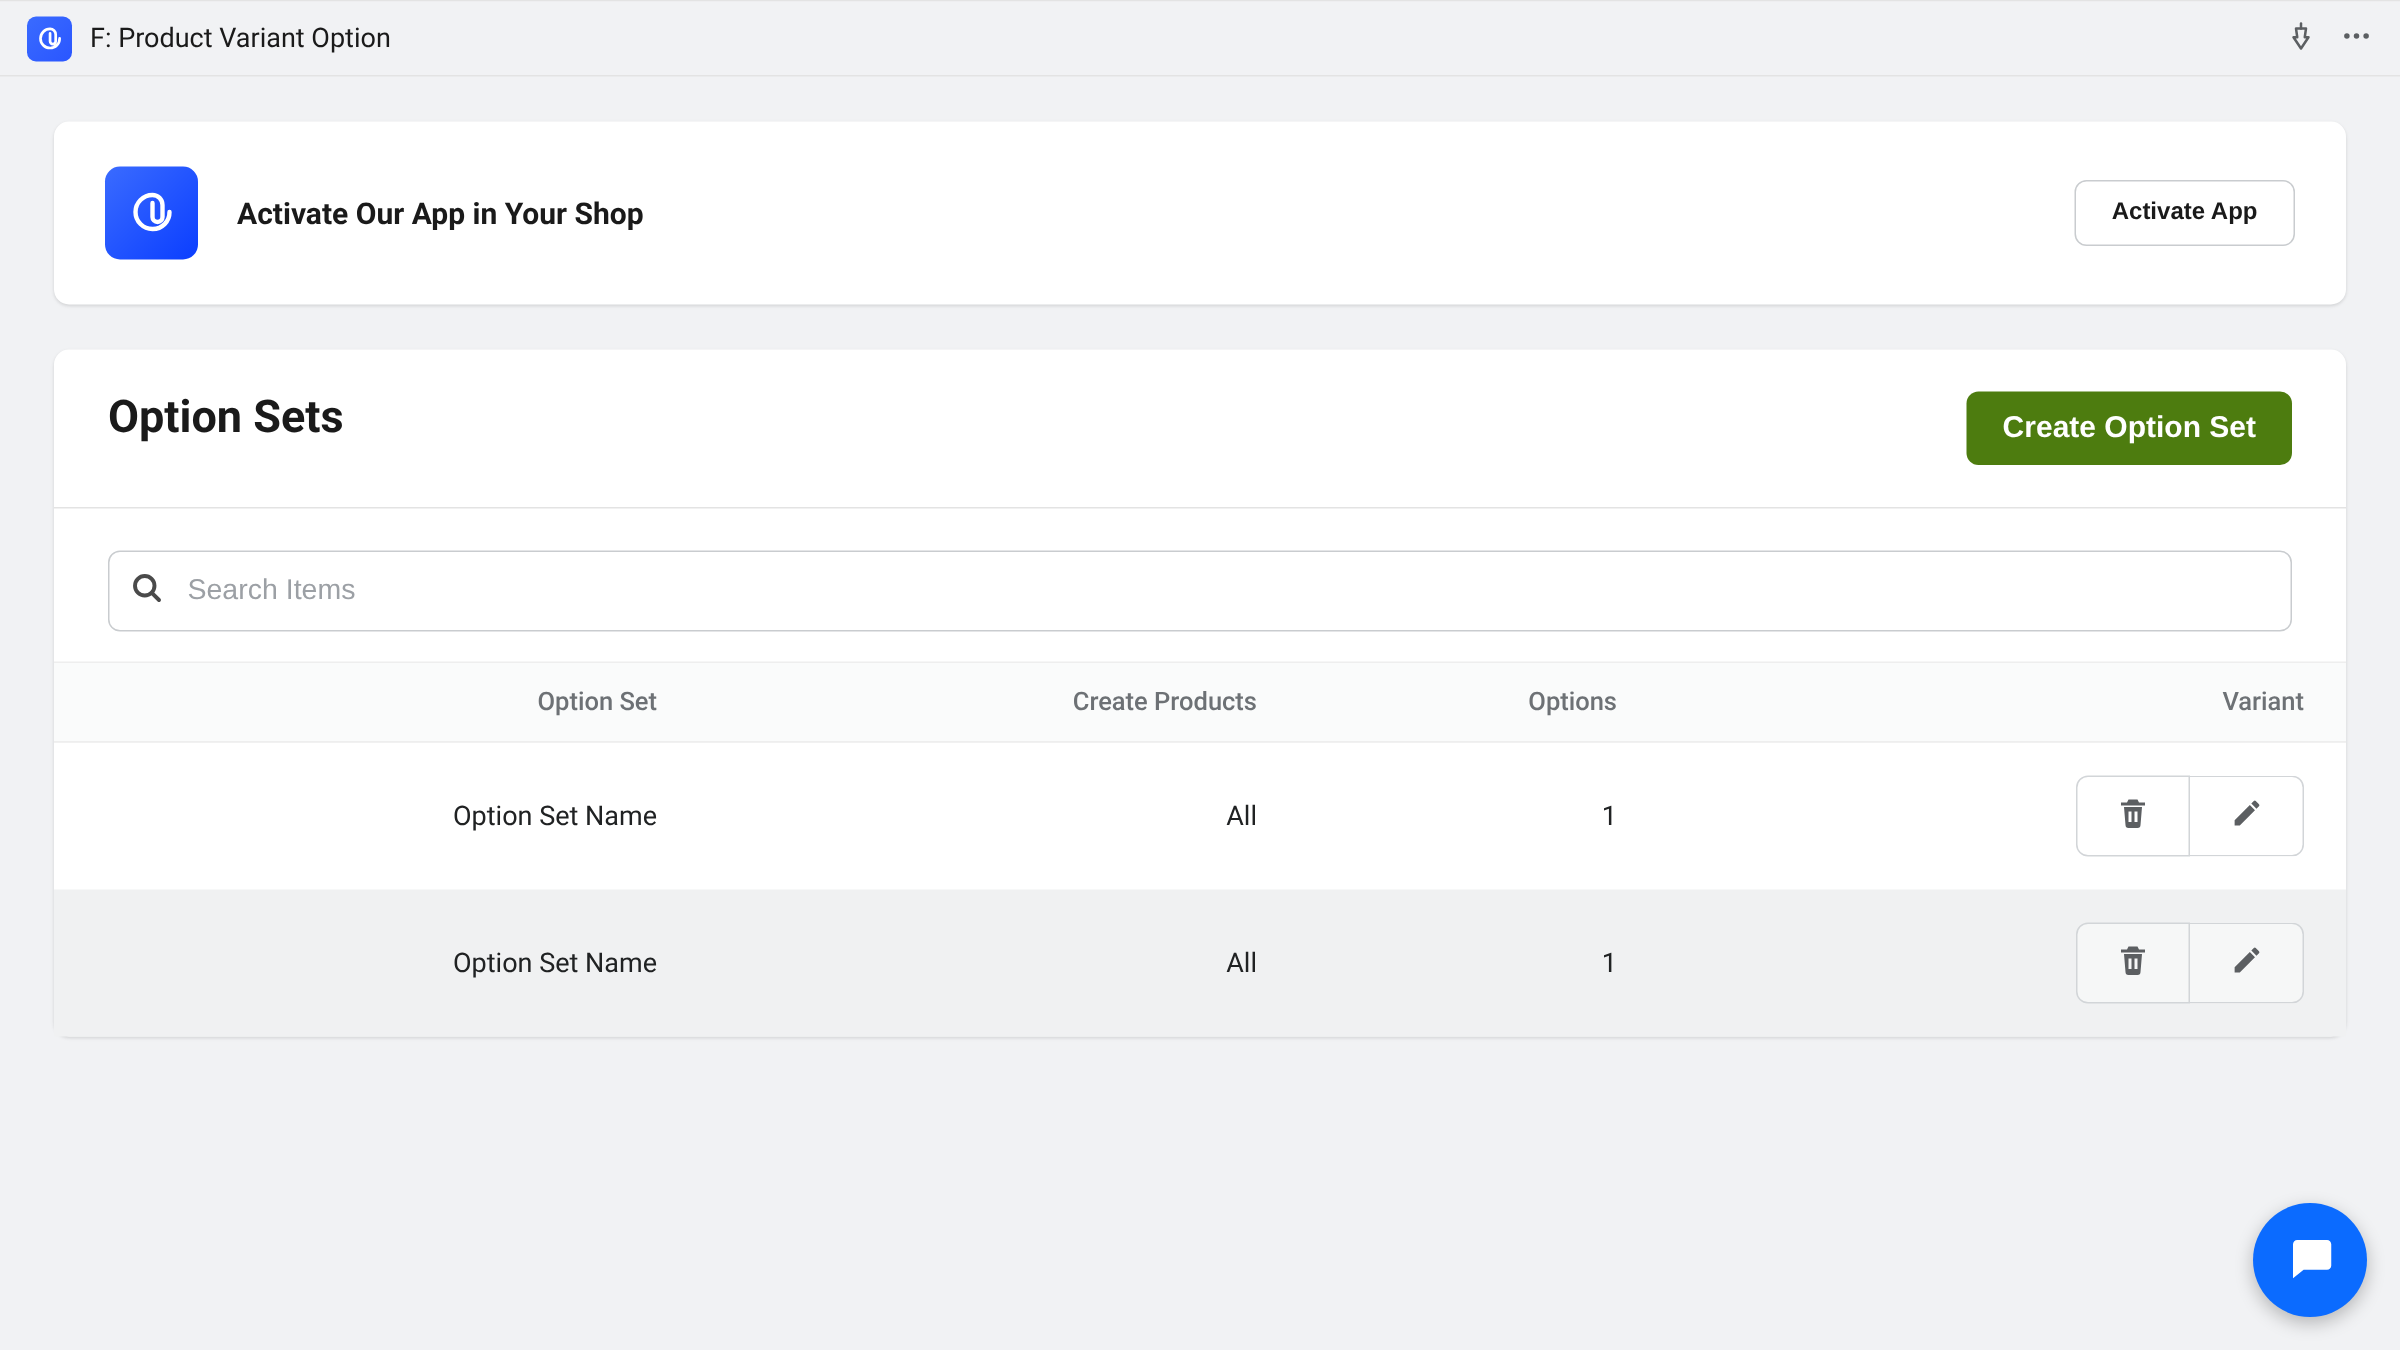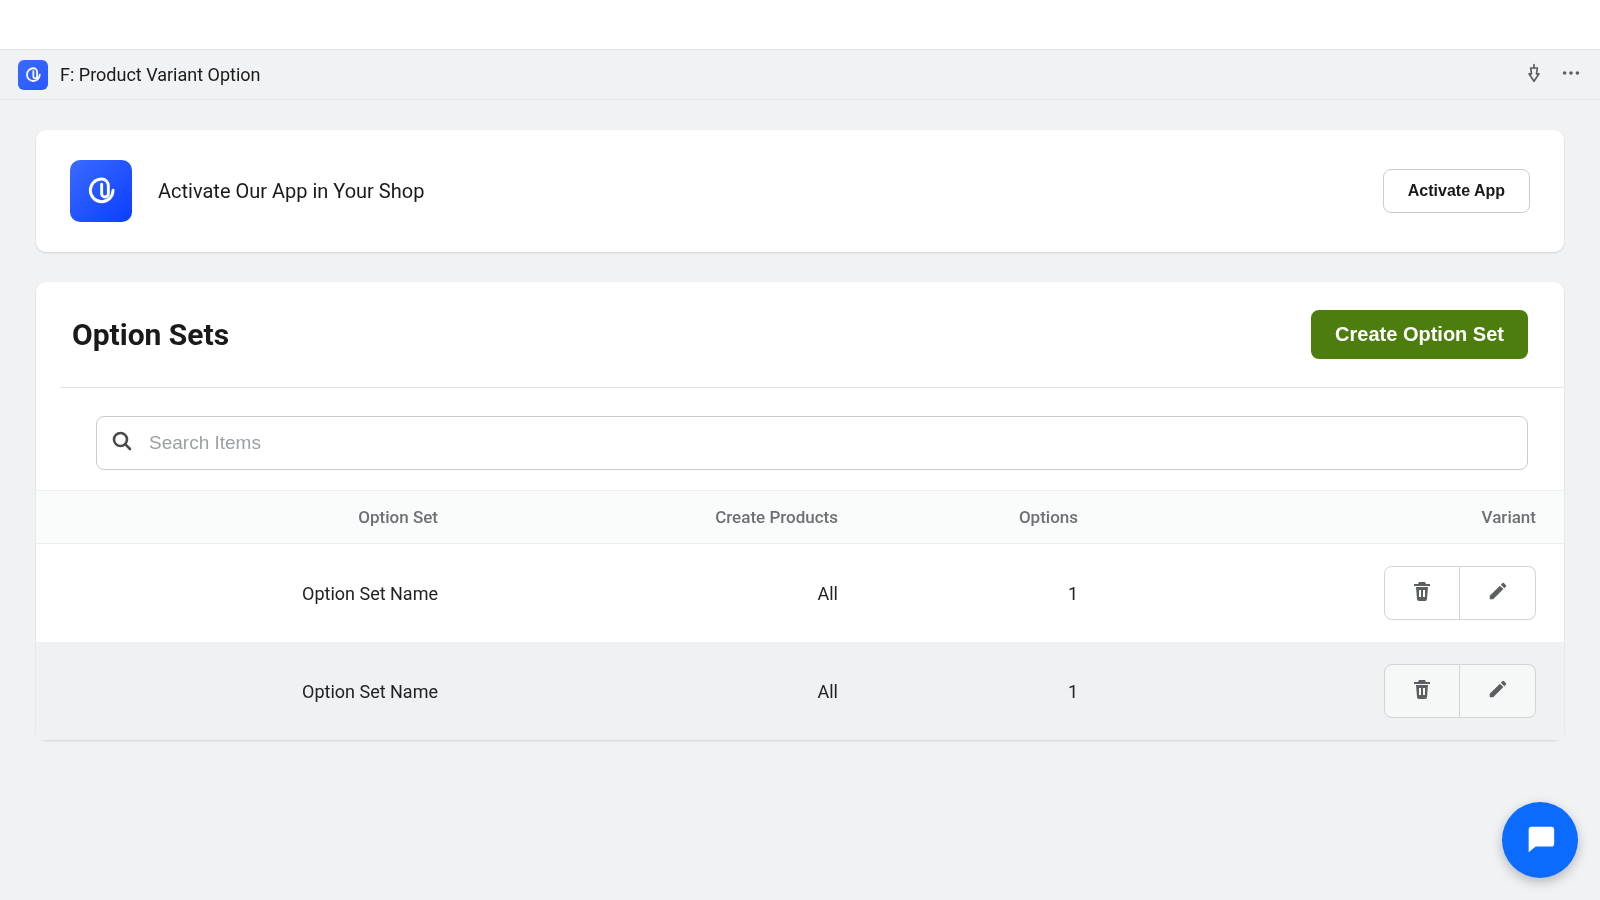--- a/index.html
+++ b/index.html
@@ -1,35 +1,35 @@
 <!DOCTYPE html>
 <html><head>
 <meta charset="utf-8">
 <style>
   * { box-sizing: border-box; margin: 0; padding: 0; }
   html, body { width: 1600px; height: 900px; font-family: -apple-system, BlinkMacSystemFont, "Segoe UI", Roboto, Helvetica, Arial, sans-serif; background:#fff; }
-  .page { width:1600px; height:900px; display:flex; flex-direction:column; }
+  .page { width:1600px; height:900px; display:flex; }
   .topbar { height:49px; }
   .content-bg { flex:1; background:#f1f2f4; border-top:1px solid #e3e3e3; position:relative; }
   .appbar { display:flex; align-items:center; height:50px; padding:0 18px; border-bottom:1px solid #e3e3e3; background:#f1f2f4; }
   .appbar .app-icon { width:30px; height:30px; border-radius:6px; background:linear-gradient(135deg,#3a6bff,#2a56ff); display:flex; align-items:center; justify-content:center; color:#fff; margin-right:12px; }
   .appbar .app-title { font-size:18px; color:#1a1a1a; }
   .appbar-actions { margin-left:auto; display:flex; align-items:center; gap:16px; }
   .pin-icon, .more-icon { color:#5c5f62; cursor:pointer; }
   .content-inner { padding:30px 36px 36px 36px; }
   .card { background:#fff; border-radius:10px; box-shadow:0 1px 2px rgba(0,0,0,0.06), 0 1px 3px rgba(0,0,0,0.08); }
   .activate-card { display:flex; align-items:center; padding:22px 34px; height:122px; }
   .activate-card .logo-box { width:62px; height:62px; border-radius:10px; background:linear-gradient(135deg,#3a6bff,#0b3eff); display:flex; align-items:center; justify-content:center; color:#fff; margin-right:26px; }
-  .activate-card .activate-text { font-size:20px; font-weight:400; color:#1a1a1a; }
+  .activate-card .activate-text { font-size:20px; font-weight:700; color:#1a1a1a; }
   .activate-card .activate-btn { margin-left:auto; background:#fff; border:1px solid #c9cccf; border-radius:8px; padding:12px 24px; font-size:16px; font-weight:600; color:#1a1a1a; cursor:pointer; }
   .option-sets-card { margin-top:30px; }
-  .option-sets-head { display:flex; align-items:center; padding:28px 36px 28px 36px;gap:33px; }
+  .option-sets-head { display:flex; align-items:flex-start; padding:28px 36px 28px 36px;gap:33px; }
   .option-sets-head h2 { font-size:30px; font-weight:700; color:#1a1a1a; }
   .create-btn { margin-left:auto; background:#4d7c0f; color:#fff; font-size:20px; font-weight:700; border:none; border-radius:8px; padding:13px 24px; cursor:pointer; }
-  .search-wrap { padding:28px 36px 20px 36px; border-top:1px solid #e3e3e3;margin-left:24px; }
+  .search-wrap { padding:28px 36px 20px 36px; border-top:1px solid #e3e3e3; }
   .search-field { position:relative; }
   .search-field .search-svg { position:absolute; left:14px; top:50%; transform:translateY(-50%); color:#4a4a4a; }
   .search-field input { width:100%; height:54px; border:1px solid #c9cccf; border-radius:8px; padding:0 16px 0 52px; font-size:19px; color:#333; outline:none; }
   .search-field input::placeholder { color:#9ca0a5; }
   .table { width:100%; border-collapse:collapse; }
   .table thead th { text-align:right; font-size:17px; font-weight:500; color:#6d7175; padding:16px 28px; background:#fafbfb; border-top:1px solid #eee; border-bottom:1px solid #eee; }
   .table tbody td { text-align:right; font-size:18px; color:#202223; padding:22px 28px; }
   .table tbody tr:nth-child(even) td { background:#f0f1f2; }
   .col-optionset { padding-left:36px !important; width:430px; }
   .col-applied { width:400px; }

